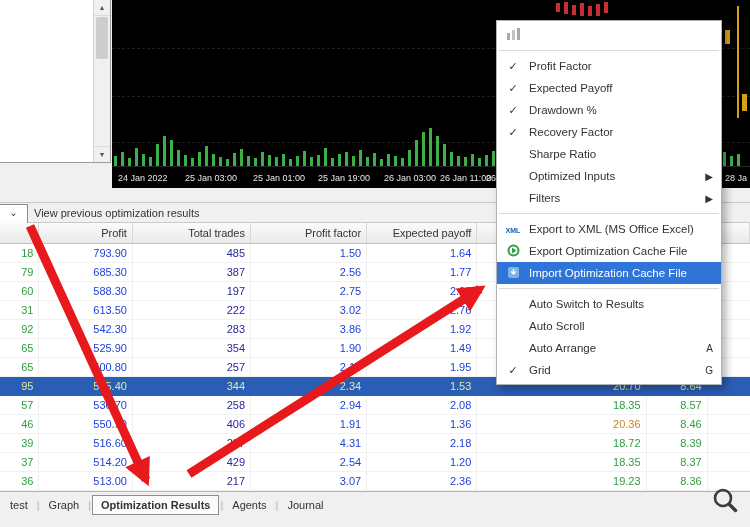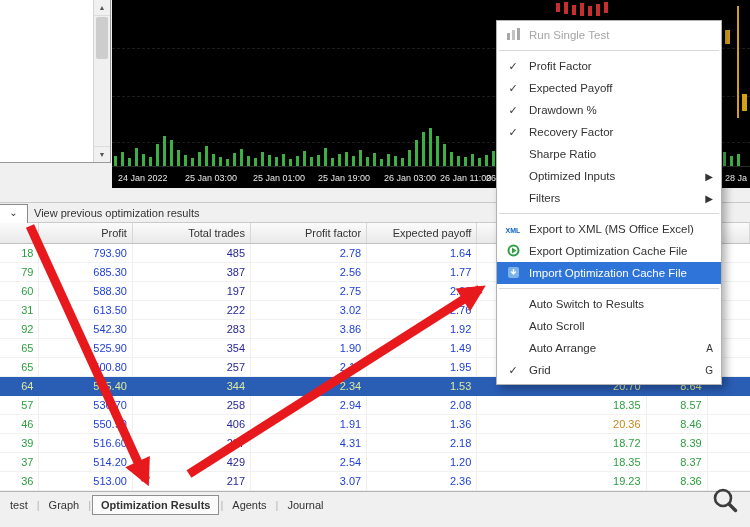--- a/index.html
+++ b/index.html
@@ -219,21 +219,21 @@
     <div class="cell c5"></div>
     <div class="cell c6"></div>
     <div class="cell c7"></div>
   </div>
 
   <div class="tbody" id="tbody">
       <div class="trow">
         <div class="cell c0 t-green">18</div>
         <div class="cell c1 t-blue">793.90</div>
         <div class="cell c2 t-navy">485</div>
-        <div class="cell c3 t-blue">2.78</div>
+        <div class="cell c3 t-blue">1.50</div>
         <div class="cell c4 t-blue">1.64</div>
         <div class="cell c5 t-green"></div>
         <div class="cell c6 t-green"></div>
         <div class="cell c7"></div>
       </div>
       <div class="trow">
         <div class="cell c0 t-green">79</div>
         <div class="cell c1 t-blue">685.30</div>
         <div class="cell c2 t-navy">387</div>
         <div class="cell c3 t-blue">2.56</div>
@@ -286,21 +286,21 @@
         <div class="cell c0 t-green">65</div>
         <div class="cell c1 t-blue">500.80</div>
         <div class="cell c2 t-navy">257</div>
         <div class="cell c3 t-blue">2.15</div>
         <div class="cell c4 t-blue">1.95</div>
         <div class="cell c5 t-green"></div>
         <div class="cell c6 t-green"></div>
         <div class="cell c7"></div>
       </div>
       <div class="trow selected">
-        <div class="cell c0 t-green">64</div>
+        <div class="cell c0 t-green">95</div>
         <div class="cell c1 t-blue">525.40</div>
         <div class="cell c2 t-navy">344</div>
         <div class="cell c3 t-blue">2.34</div>
         <div class="cell c4 t-blue">1.53</div>
         <div class="cell c5 t-green">20.70</div>
         <div class="cell c6 t-green">8.64</div>
         <div class="cell c7"></div>
       </div>
       <div class="trow">
         <div class="cell c0 t-green">57</div>
@@ -374,21 +374,20 @@
   </svg>
 
   <div class="menu">
     <div id="menu-items">
         <div class="mi dis">
           <span class="gut"><svg width="13" height="12" viewBox="0 0 13 12">
               <rect y="5" width="3" height="7" fill="#a8a8a8"></rect>
               <rect x="5" y="2" width="3" height="10" fill="#c2c2c2"></rect>
               <rect x="10" width="3" height="12" fill="#a8a8a8"></rect>
             </svg></span>
-          <span class="lbl">Run Single Test</span>
         </div>
         <div class="msep"></div>
         <div class="mi">
           <span class="gut">✓</span>
           <span class="lbl">Profit Factor</span>
         </div>
         <div class="mi">
           <span class="gut">✓</span>
           <span class="lbl">Expected Payoff</span>
         </div>

